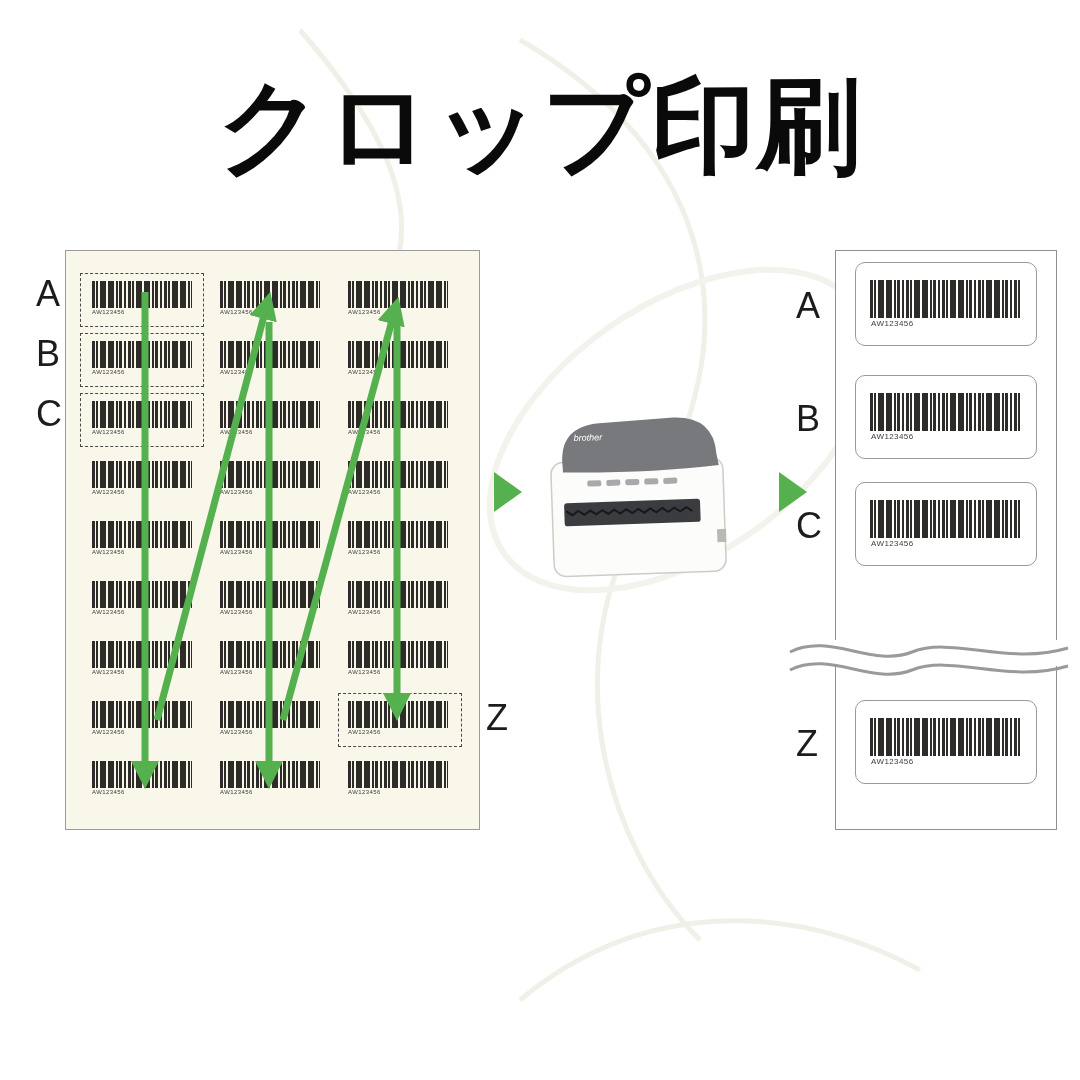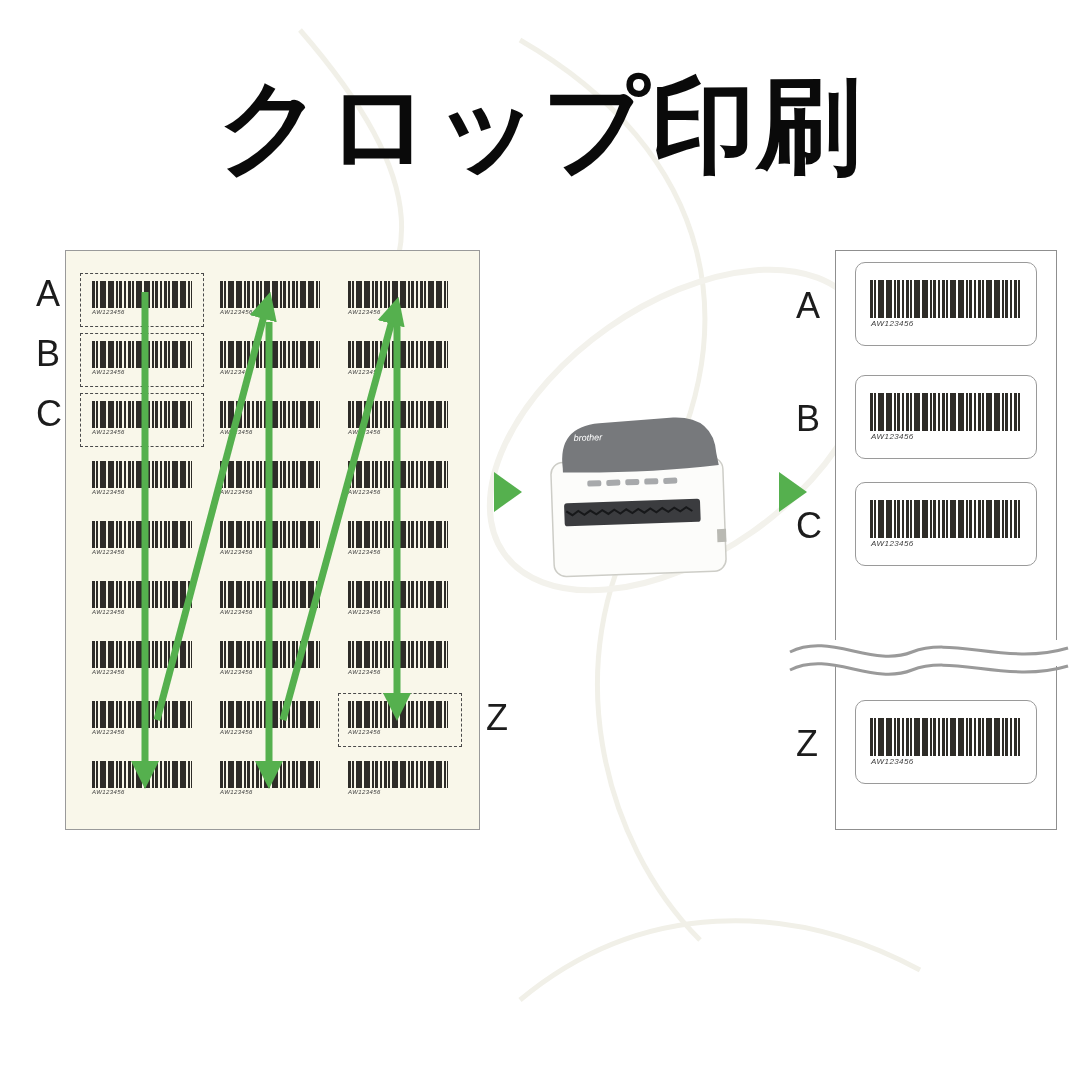--- a/index.html
+++ b/index.html
@@ -16,21 +16,21 @@
   
   .sheet { position:absolute; left:65px; top:250px; width:415px; height:580px;
            background:var(--sheet-bg); border:1px solid #9a9a9a; z-index:1; }
   .sheet-grid { position:absolute; left:26px; top:30px;
                 display:grid; grid-template-columns:repeat(3,128px); grid-auto-rows:60px; }
   .bcell { width:104px; }
   .bars { width:100px; height:27px;
           background:
             repeating-linear-gradient(90deg, var(--ink) 0 2px, transparent 2px 4px),
             repeating-linear-gradient(90deg, var(--ink) 0 3px, transparent 3px 9px); }
-  .cap { font-size:6px; color:#3d3d3d; margin-top:1px; letter-spacing:.4px;font-style:italic; }
+  .cap { font-size:6px; color:#3d3d3d; margin-top:1px; letter-spacing:.4px; }
 
   .crop-box { position:absolute; border:1.5px dashed #4a4a4a; z-index:4; background:transparent; }
   .box-a { left:14px; top:22px;  width:124px; height:54px; }
   .box-b { left:14px; top:82px;  width:124px; height:54px; }
   .box-c { left:14px; top:142px; width:124px; height:54px; }
   .box-z { left:272px; top:442px; width:124px; height:54px; }
 
   .rletter { position:absolute; font-size:36px; line-height:1; color:#1c1c1c; z-index:3; }
 
   .flow-arrow { position:absolute; width:0; height:0; z-index:3;

